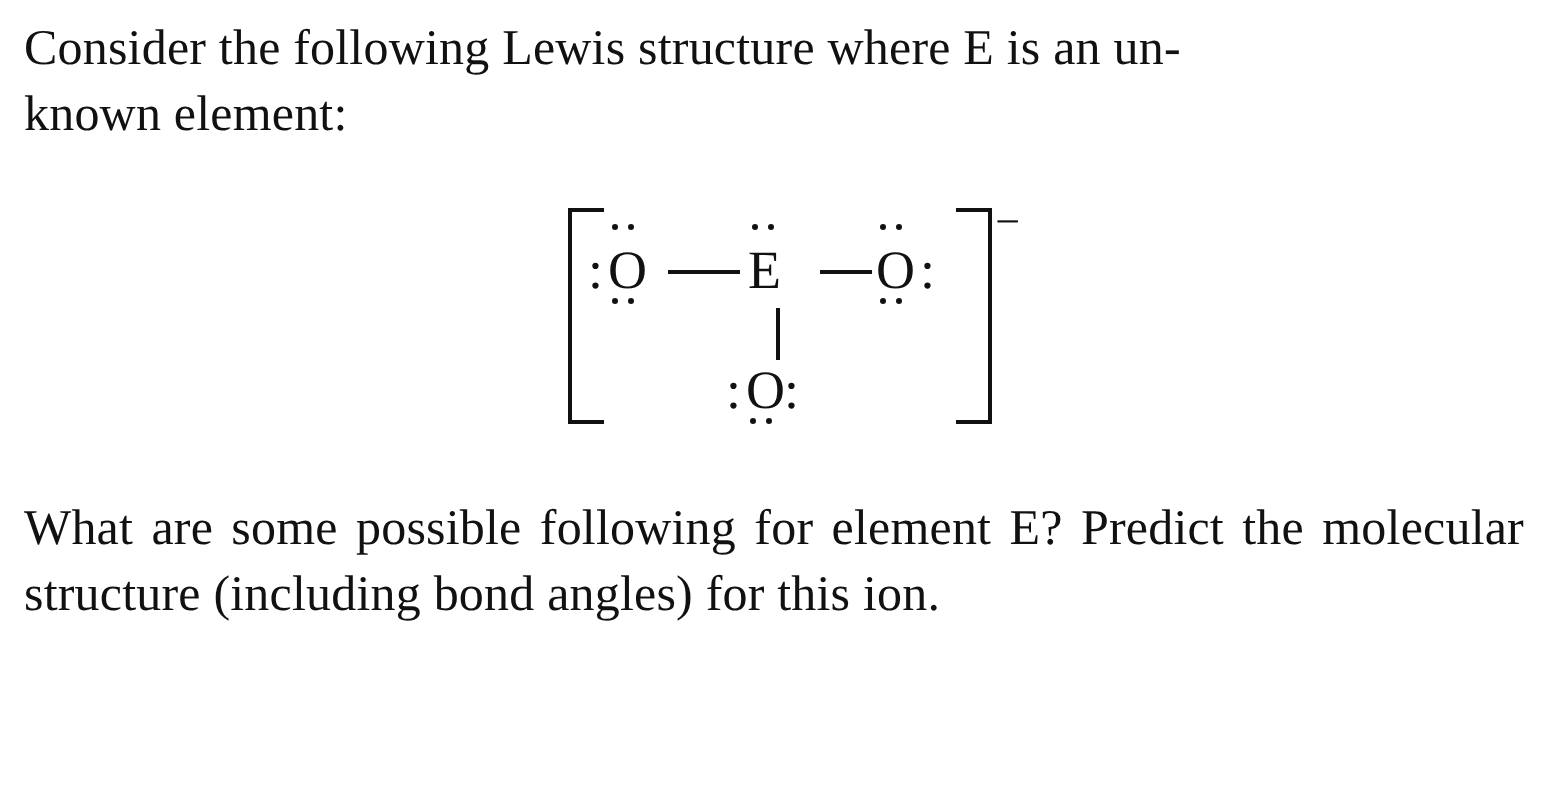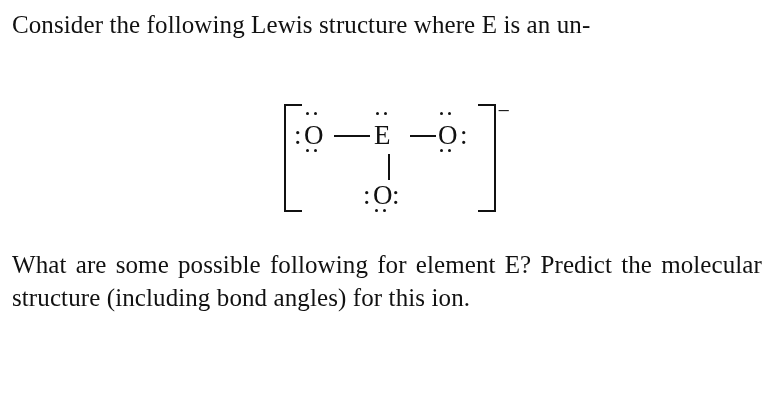--- a/index.html
+++ b/index.html
@@ -139,20 +139,21 @@
 </style>
 </head>
 <body>
 
 <div class="page">
 
   <p class="para para-top">
     <span class="line1">
       <span class="justify-hack">Consider the following Lewis structure where E is an un-</span>
     </span>
+    <span>known element:</span>
   </p>
 
   <div class="structure-wrap">
     <div class="structure">
 
       <div class="bracket bracket-left"></div>
       <div class="bracket bracket-right"></div>
       <div class="charge">−</div>
 
       <div class="colon" style="left:24px; top:26px;">:</div>

